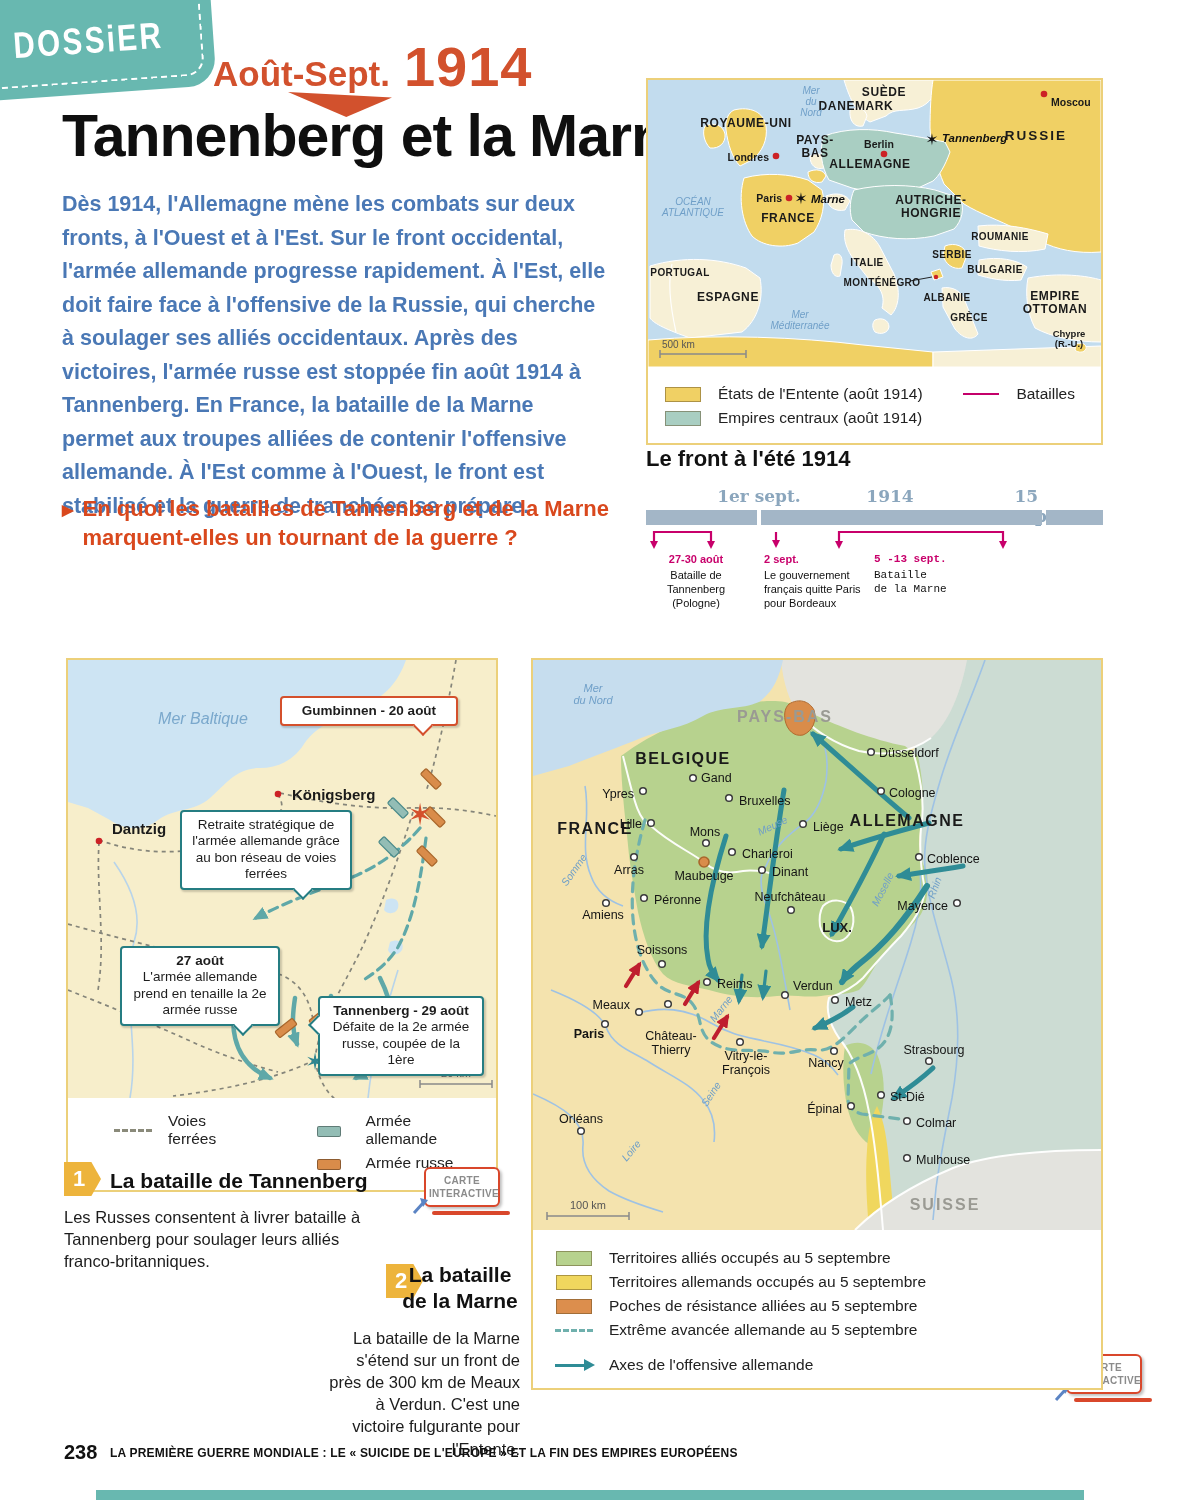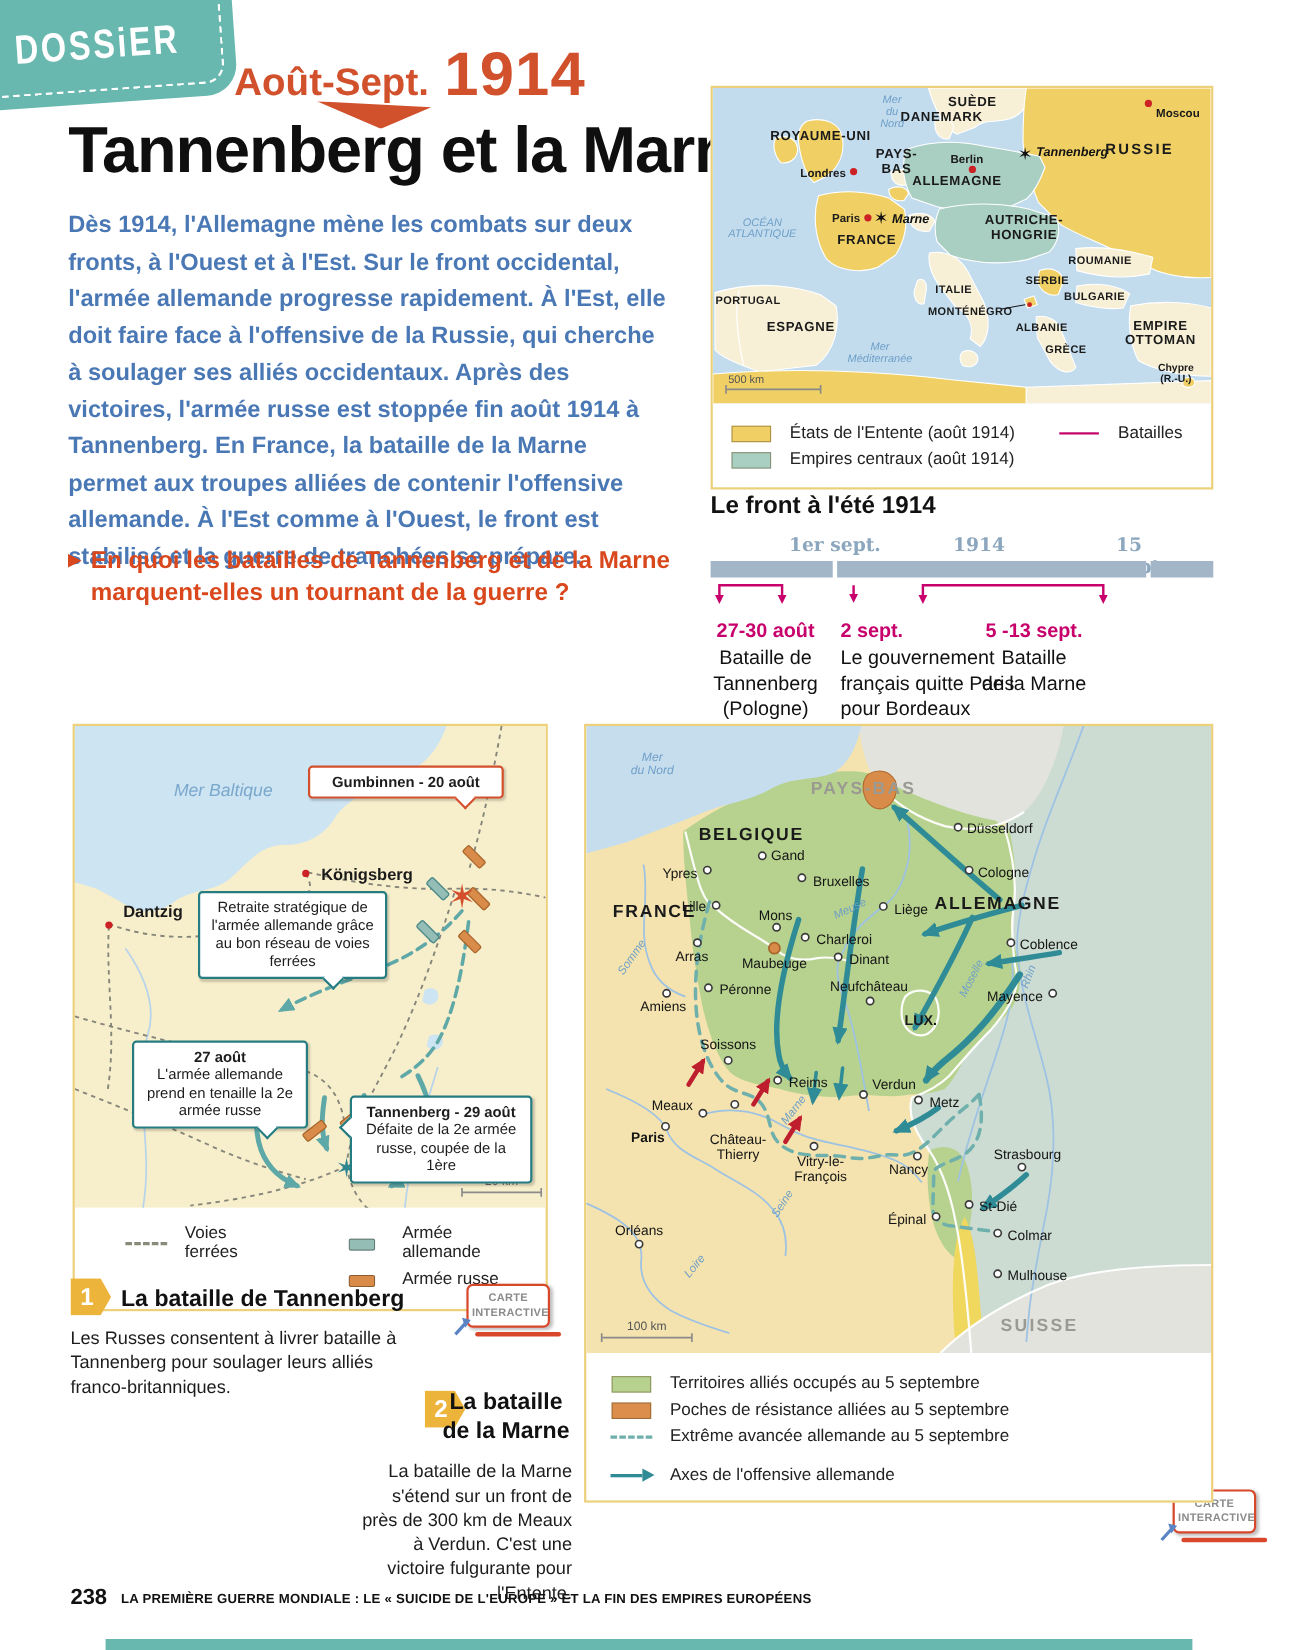--- a/index.html
+++ b/index.html
@@ -107,26 +107,26 @@
   .cx{fill:none;stroke:#bf1e2e;stroke-width:4.2;stroke-linecap:round;}
   .wb{fill:none;stroke:#fff;stroke-width:2;opacity:.95;}
   .scl{stroke:#8a8a8a;stroke-width:1.5;}
 
   
   .timeline{position:absolute;left:646px;top:486px;width:457px;height:130px;}
   .tl-tick{position:absolute;top:0;transform:translateX(-50%);font-family:"DejaVu Serif",serif;
            font-weight:bold;font-size:17px;color:#8ba6bd;}
   .tl-bar{position:absolute;top:24px;height:15px;background:#a3b6c7;}
   .tl-brackets{position:absolute;left:0;top:41px;}
-  .tl-event{position:absolute;top:76px;font-size:18px;line-height:1.28;color:#111;}
+  .tl-event{position:absolute;top:66px;font-size:11px;line-height:1.28;color:#111;}
   .tl-date{color:#c8006b;font-weight:bold;margin-bottom:2px;}
   .tl-lines{white-space:pre-line;}
   .ev1{left:0;width:100px;text-align:center;}
   .ev2{left:118px;width:175px;text-align:left;}
-  .ev3{left:228px;width:132px;text-align:center;}
+  .ev3{left:228px;width:132px;font-family:Liberation Mono, monospace;}
 
   
   .num-badge{position:absolute;width:37px;height:34px;background:#edb43c;color:#fff;font-weight:bold;
              font-size:22px;display:flex;align-items:center;justify-content:center;padding-right:7px;
              box-sizing:border-box;clip-path:polygon(0 0,74% 0,100% 50%,74% 100%,0 100%);}
   .sec-title{position:absolute;margin:0;font-size:21px;font-weight:bold;color:#111;line-height:1.25;}
   .sec-text{position:absolute;margin:0;font-size:16.5px;line-height:1.34;color:#1c1c1c;}
   #badge1{left:64px;top:1162px;} #title1{left:110px;top:1168px;width:300px;}
   #text1{left:64px;top:1206px;width:330px;}
   #badge2{left:386px;top:1264px;} #title2{left:400px;top:1262px;width:120px;text-align:center;}
@@ -548,20 +548,24 @@
           <text x="101" y="493" class="m-riv ta-m" transform="rotate(-50 101 493)"><tspan x="101" dy="0">Loire</tspan></text>
           <text x="55" y="549" class="m-sc ta-m"><tspan x="55" dy="0">100 km</tspan></text>
         </g>
     </svg>
     <div class="marne-legend">
         <div class="leg-row">
           <span class="leg-swatch sw-rect" style="--c: #b7d28e;"></span>
           <span class="leg-label">Territoires alliés occupés au 5 septembre</span>
         </div>
         <div class="leg-row">
+          <span class="leg-swatch sw-rect" style="--c: #f0d75e;"></span>
+          <span class="leg-label">Territoires allemands occupés au 5 septembre</span>
+        </div>
+        <div class="leg-row">
           <span class="leg-swatch sw-rect" style="--c: #dc8e4d;"></span>
           <span class="leg-label">Poches de résistance alliées au 5 septembre</span>
         </div>
         <div class="leg-row">
           <span class="leg-swatch sw-dashed" style="--c: #6fb0ad;"></span>
           <span class="leg-label">Extrême avancée allemande au 5 septembre</span>
         </div>
         <div class="leg-row">
           <span class="leg-swatch sw-arrow" style="--c: #2f8c96;"></span>
           <span class="leg-label">Axes de l'offensive allemande</span>

